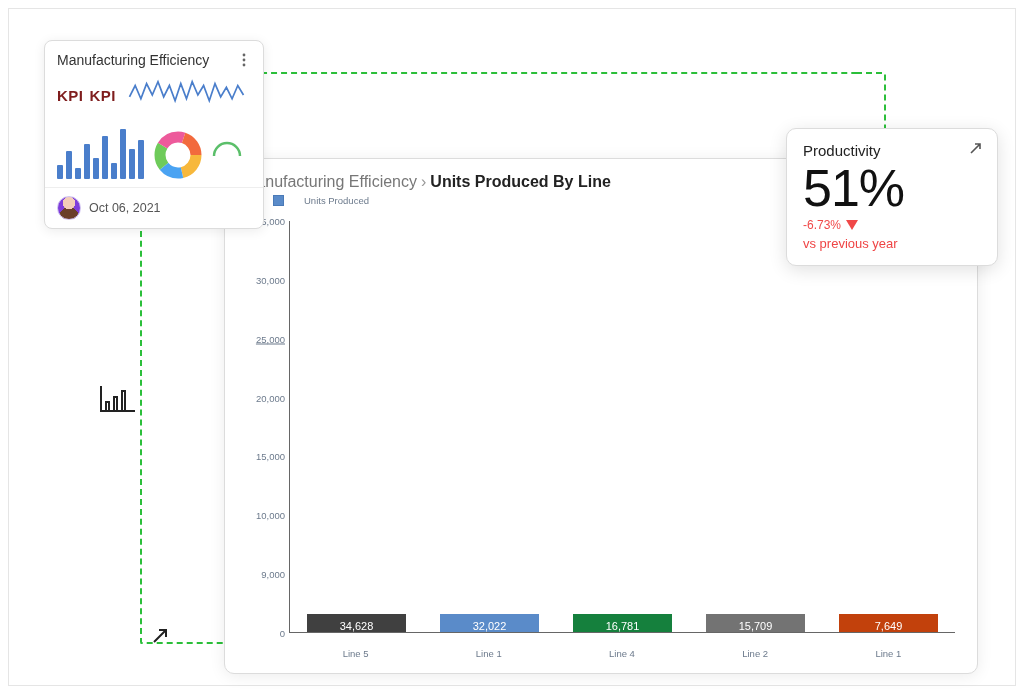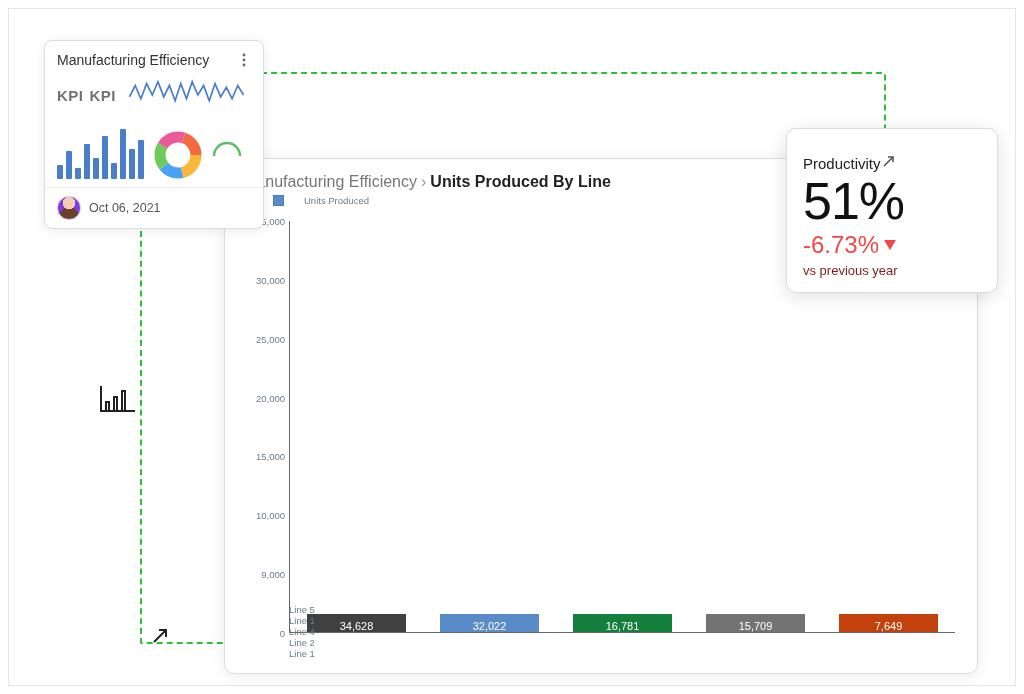--- a/index.html
+++ b/index.html
@@ -44,21 +44,21 @@
   .dash-menu {
     width: 18px; height: 18px; display:flex; align-items:center; justify-content:center;
     cursor: pointer; color:#666;
   }
   .dash-body {
     height: 110px;
     padding: 0 12px 4px 12px;
     display: flex; flex-direction: column; gap: 2px;
   }
   .dash-row1 { display:flex; align-items:center; gap:6px; height:44px; }
-  .kpi-pill { font-size: 15px; font-weight:700; color:#737373; letter-spacing:0.5px; }
+  .kpi-pill { font-size: 15px; font-weight:700; color:#7f1d1d; letter-spacing:0.5px; }
   .spark { flex:1; height:38px; }
   .dash-row2 { display:flex; align-items:flex-end; gap:10px; height:60px; }
   .mini-bars { display:flex; align-items:flex-end; gap:3px; height:54px; }
   .mini-bars div { width:6px; background:#4a7ecb; border-radius:1px; }
   .donut { width:48px; height:48px; }
   .gauge { width:30px; height:20px; align-self:center; }
   .dash-foot {
     border-top: 1px solid #eee;
     display:flex; align-items:center; gap:8px;
     padding: 8px 12px; font-size:12.5px; color:#555;
@@ -121,40 +121,40 @@
     width:82%;
     background:#5a8bc9;
   }
   .bar .val {
     text-align:center; color:#fff; font-size:11px; padding-top:6px;
     font-weight:500;
   }
   .xlabels {
     position:absolute; left:64px; right:22px; bottom:14px;
     display:flex; justify-content:space-around;
-    font-size:9.5px; color:#6c7a8c;flex-direction:column;
+    font-size:9.5px; color:#6c7a8c;
   }
 
   
   .kpi-card {
     position:absolute;
     left: 786px; top: 128px;
     width: 180px;
     background:#fff;
     border:1px solid #dcdcdc;
     border-radius:10px;
     box-shadow: 0 4px 18px rgba(0,0,0,0.12);
     padding: 12px 14px 14px 16px;
     z-index: 5;
   }
-  .kpi-head { display:flex; justify-content:flex-start; align-items:center;margin-top:13px; }
+  .kpi-head { display:flex; justify-content:space-between; align-items:center; }
   .kpi-head span { font-size:15px; font-weight:500; color:#222; }
   .kpi-big { font-size:52px; font-weight:400; color:#111; line-height:1.05; letter-spacing:-1px; padding-top:2px; }
-  .kpi-delta { font-size:24px; color:#f04848; display:flex; align-items:center; gap:4px; padding-top:2px; }
-  .kpi-sub { font-size:13px; color:#7f1d1d; padding-top:4px; }
+  .kpi-delta { font-size:12px; color:#f04848; display:flex; align-items:center; gap:4px; padding-top:2px; }
+  .kpi-sub { font-size:13px; color:#ef4444; padding-top:4px; }
 
   
   .deco-icon { position:absolute; z-index:1; color:#222; }
 
   .bar-chart-icon {
     width:28px; height:24px;
     border-left:2px solid #222; border-bottom:2px solid #222;
     display:flex; align-items:flex-end; gap:3px; padding:0 2px 0 3px;
     box-sizing: content-box;
   }
@@ -246,21 +246,21 @@
     <span>Units Produced</span>
   </div>
 
   <div class="plot">
     <div class="yaxis" id="yaxis">
         <div class="ytick" style="bottom: 0%;">0</div>
         <div class="ytick" style="bottom: 14.2857%;">9,000</div>
         <div class="ytick" style="bottom: 28.5714%;">10,000</div>
         <div class="ytick" style="bottom: 42.8571%;">15,000</div>
         <div class="ytick" style="bottom: 57.1429%;">20,000</div>
-        <div class="ytick" style="bottom: 71.4286%;">25,000</div>
+        <div class="ytick" style="bottom: 71.4286%; text-decoration: underline;">25,000</div>
         <div class="ytick" style="bottom: 85.7143%;">30,000</div>
         <div class="ytick" style="bottom: 100%;">35,000</div>
       </div>
     <div class="bars" id="bars">
         <div class="bar-wrap">
           <div class="bar" style="height: 98.9371%; background: #404040;">
             <div class="val">34,628</div>
           </div>
         </div>
         <div class="bar-wrap">

